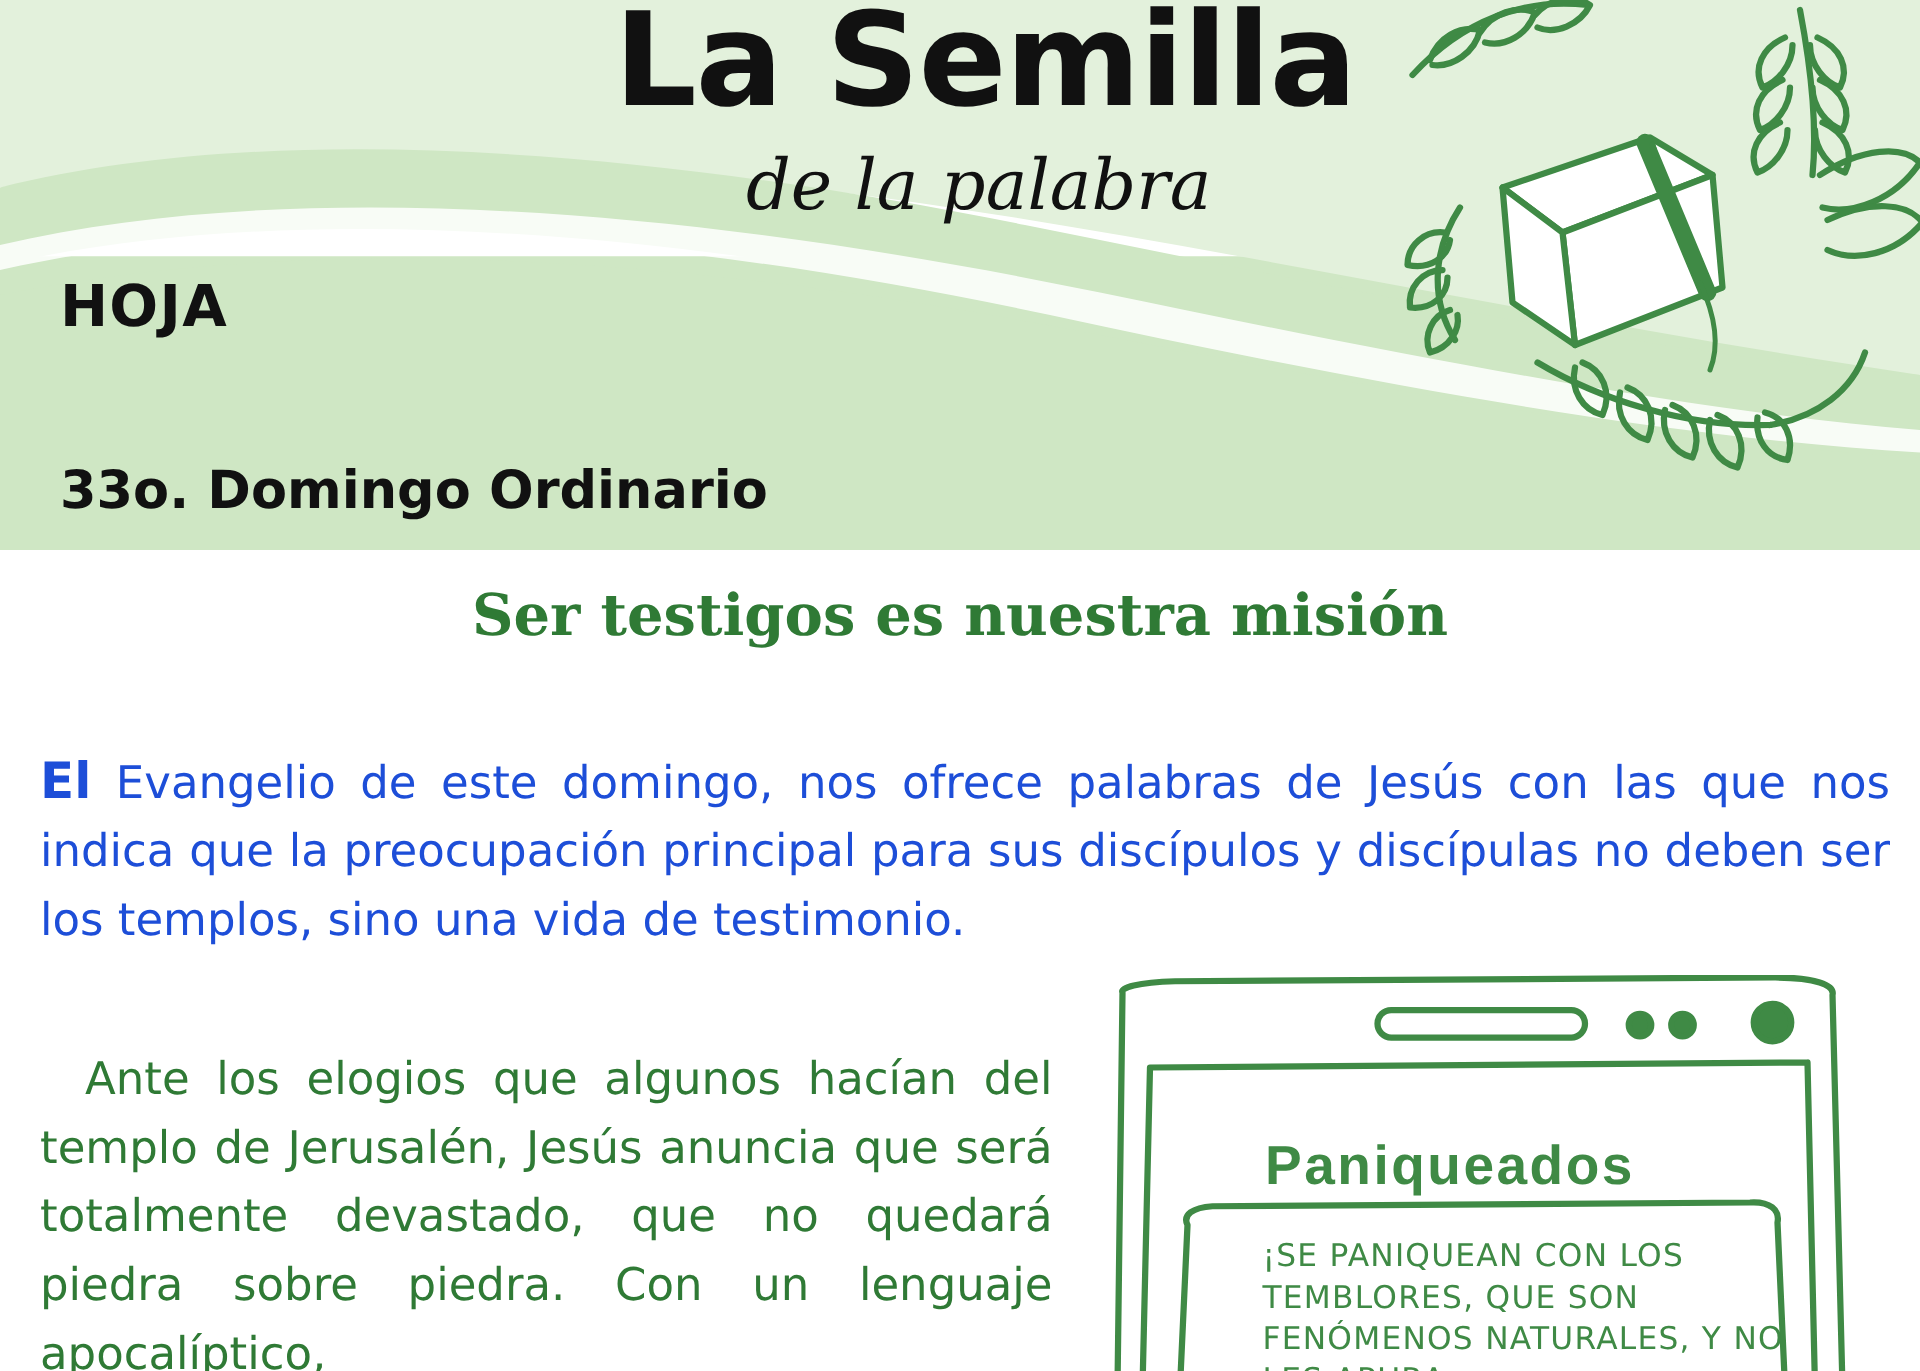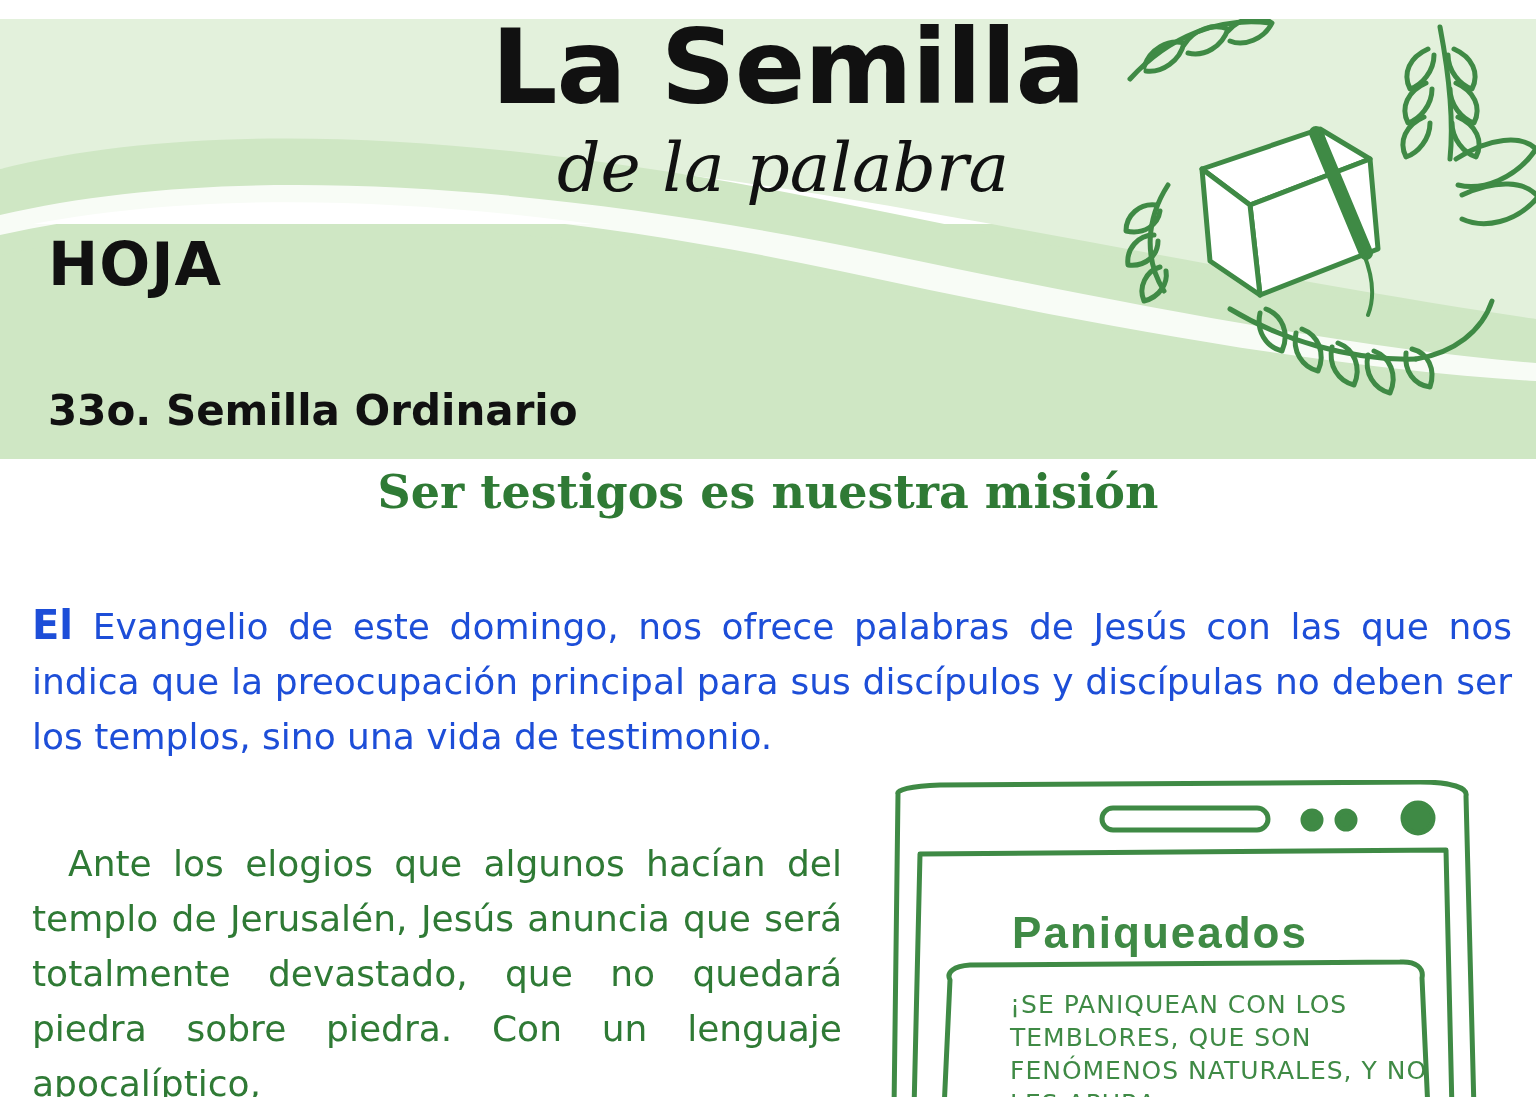--- a/index.html
+++ b/index.html
@@ -14,21 +14,20 @@
     font-family: "Liberation Sans", sans-serif;
     position: relative;
   }
 
   
   .masthead {
     position: relative;
     width: 1536px;
     height: 440px;
     overflow: hidden;
-    margin-top: 19px;
   }
   .masthead-bg {
     position: absolute;
     inset: 0;
     background: #ffffff;
   }
   .band-green {
     position: absolute;
     left: 0;
     top: 205px;
@@ -58,37 +57,37 @@
     font-size: 104px;
     line-height: 104px;
     letter-spacing: -1px;
     color: #111111;
     margin-top: -4px;
     padding-left: 40px;
   }
   .title-sub {
     font-family: "DejaVu Serif", serif;
     font-style: italic;
-    font-size: 68px;
+    font-size: 56px;
     line-height: 86px;
     color: #111111;
     margin-top: 6px;
     padding-left: 30px;
   }
 
   .hoja-block {
     position: absolute;
     left: 48px;
     top: 218px;
     color: #111111;
     font-family: "DejaVu Sans", sans-serif;
     font-weight: 700;
   }
   .hoja-line {
-    font-size: 60px;
+    font-size: 46px;
     line-height: 54px;
     letter-spacing: 1px;
   }
   .domingo-line {
     position: absolute;
     left: 48px;
     top: 368px;
     font-family: "DejaVu Sans", sans-serif;
     font-weight: 700;
     font-size: 42px;
@@ -241,21 +240,21 @@
   </svg>
 
   <div class="title-wrap">
     <div class="title-main">La Semilla</div>
     <div class="title-sub">de la palabra</div>
   </div>
 
   <div class="hoja-block">
     <div class="hoja-line">HOJA</div>
   </div>
-  <div class="domingo-line">33o. Semilla Ordinario</div>
+  <div class="domingo-line">33o. Domingo Ordinario</div>
 </div>
 
 <div class="content">
 
   <div class="article-title">Ser testigos es nuestra misión</div>
 
   <p class="lede">
     <span class="dropcap">El</span><span> Evangelio de este domingo, nos ofrece palabras de Jesús con las que nos indica que la preocupación principal para sus discípulos y discípulas no deben ser los templos, sino una vida de testimonio.</span>
   </p>
 

